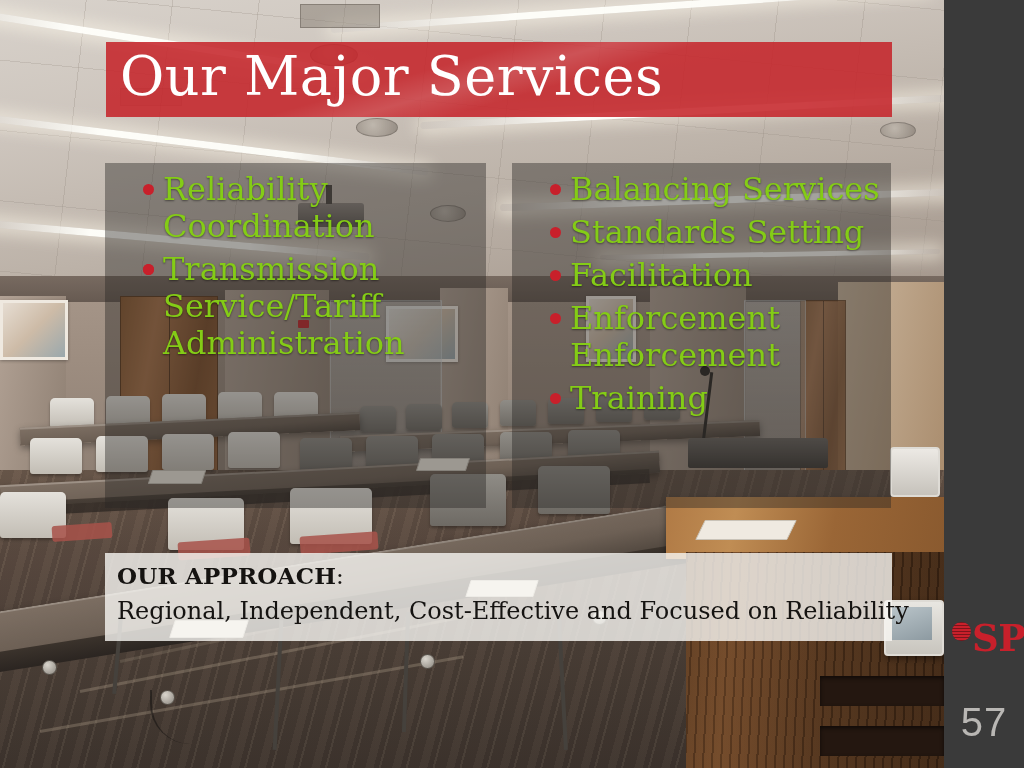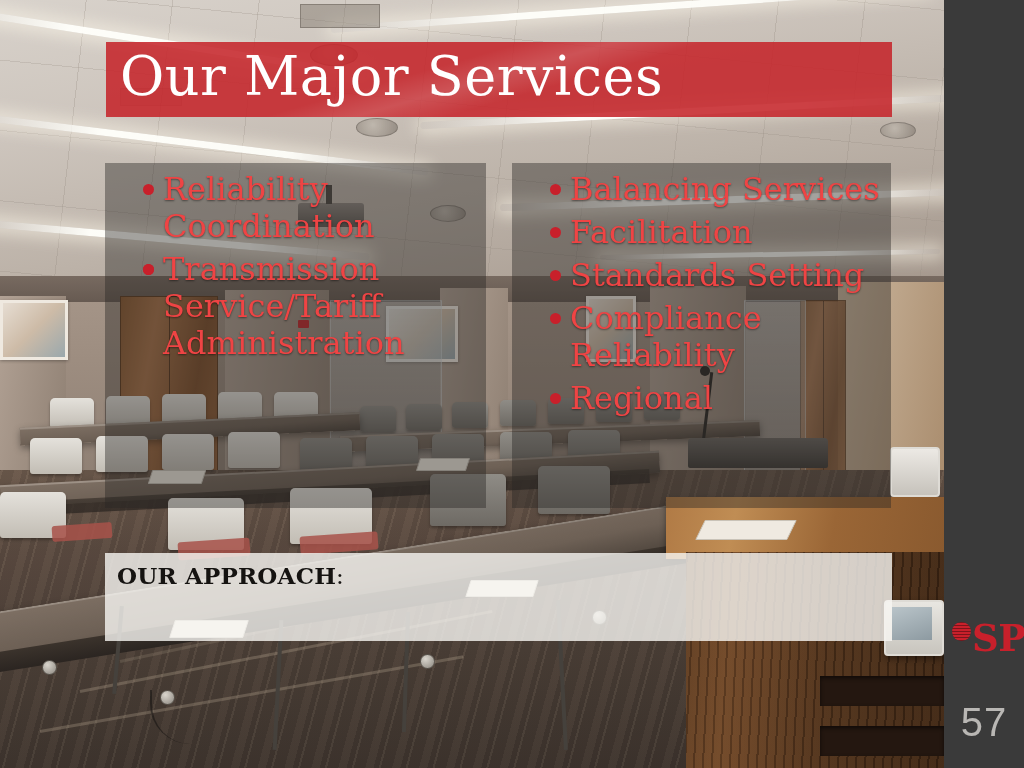--- a/index.html
+++ b/index.html
@@ -280,21 +280,21 @@
   .bullet-list {
     position: absolute;
     left: 0; top: 0;
     width: 100%;
     padding: 8px 0 0 0;
     margin: 0;
     list-style: none;
   }
   .bullet-item {
     position: relative;
-    color: #ef4444;
+    color: #84cc16;
     font-size: 32px;
     line-height: 1.155;
     padding-left: 58px;
     padding-right: 6px;
     margin-bottom: 6px;
     text-shadow: 0 1px 2px rgba(0,0,0,0.45);
   }
   .bullet-dot {
     position: absolute;
     left: 38px; top: 13px;
@@ -473,36 +473,37 @@
   </div>
 
   <div id="panel-right" class="bullet-panel">
     <ul class="bullet-list">
       <li class="bullet-item">
         <span class="bullet-dot"></span>
         <span>Balancing Services</span>
       </li>
       <li class="bullet-item">
         <span class="bullet-dot"></span>
+        <span>Standards Setting</span>
+      </li>
+      <li class="bullet-item">
+        <span class="bullet-dot"></span>
         <span>Facilitation</span>
       </li>
       <li class="bullet-item">
         <span class="bullet-dot"></span>
-        <span>Standards Setting</span>
-      </li>
-      <li class="bullet-item">
-        <span class="bullet-dot"></span>
-        <span>Compliance Reliability</span>
-      </li>
-      <li class="bullet-item">
-        <span class="bullet-dot"></span>
-        <span>Regional</span>
+        <span>Enforcement Enforcement</span>
+      </li>
+      <li class="bullet-item">
+        <span class="bullet-dot"></span>
+        <span>Training</span>
       </li>
     </ul>
   </div>
 
   <div id="approach-banner">
     <div id="approach-label">
       <span>OUR APPROACH</span><span class="colon">:</span>
     </div>
+    <div id="approach-sub">Regional, Independent, Cost-Effective and Focused on Reliability</div>
   </div>
 
 </div>
 
 </body></html>

